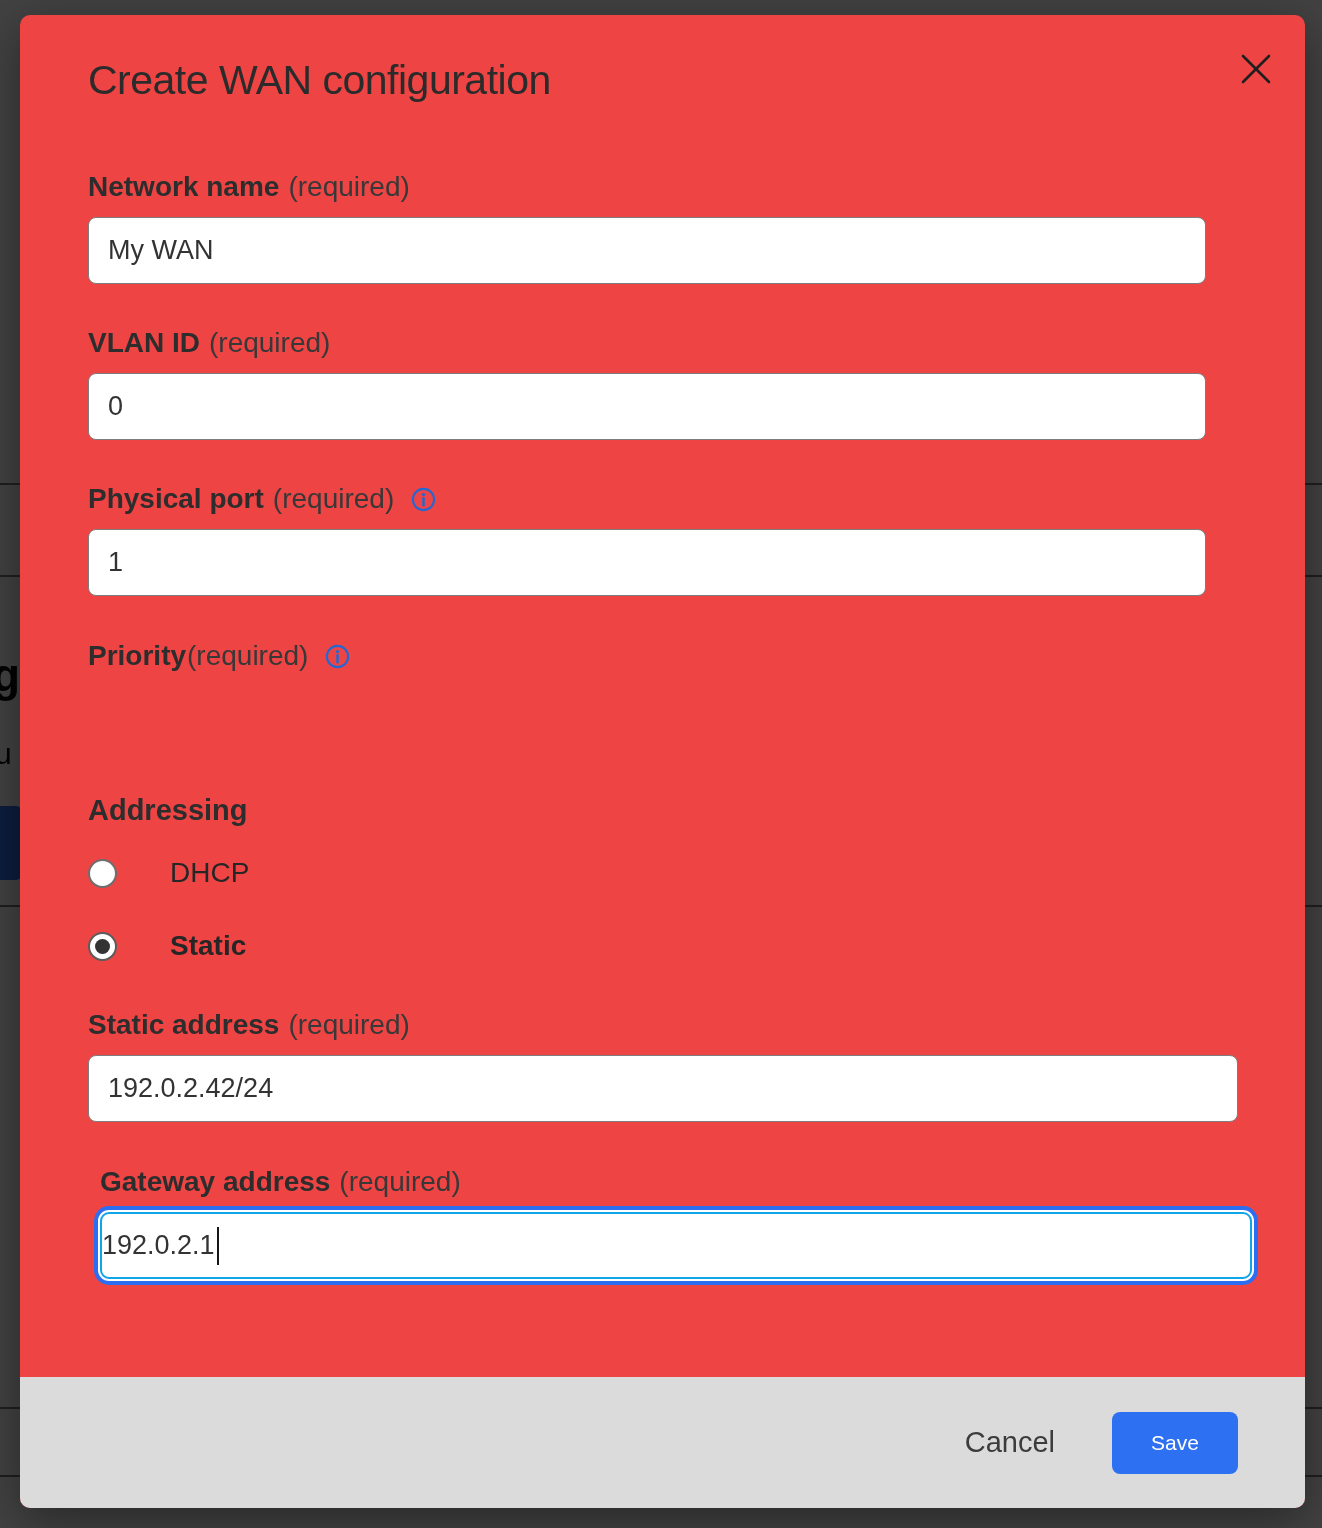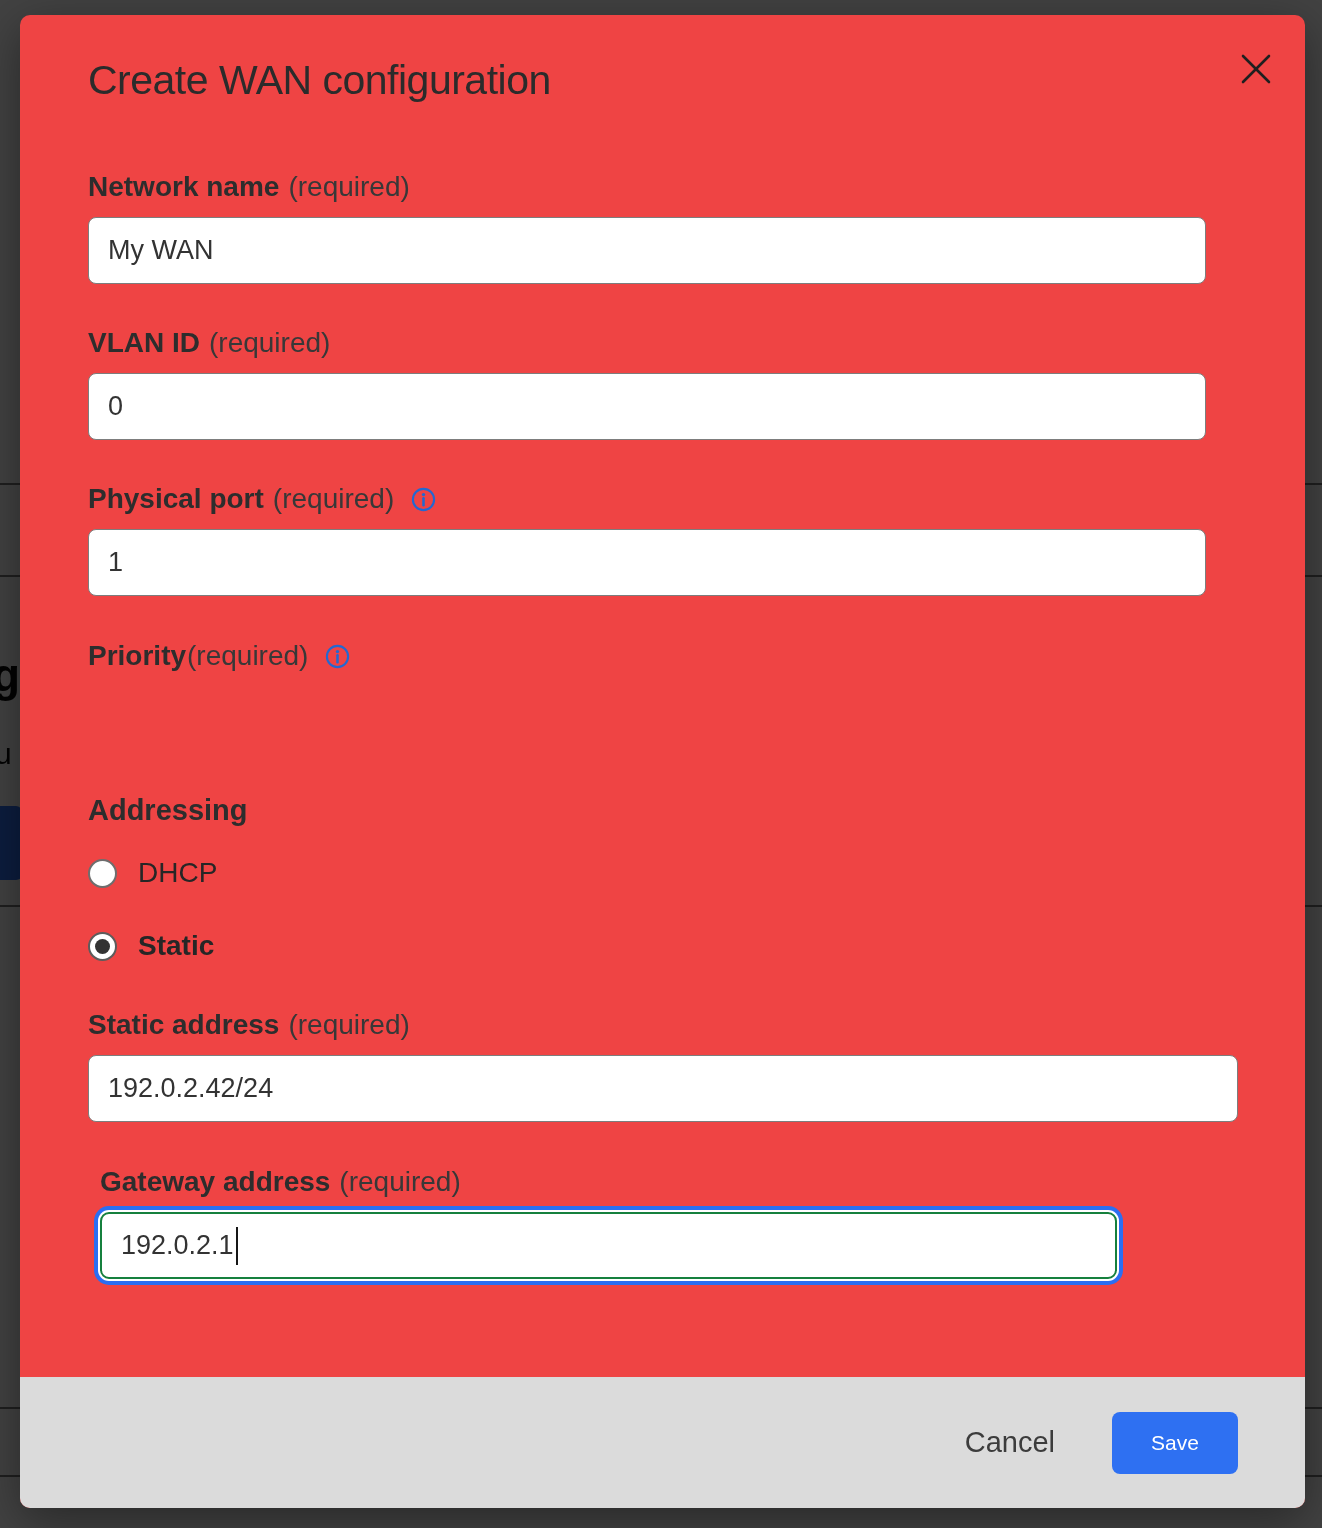--- a/index.html
+++ b/index.html
@@ -48,30 +48,30 @@
   .info-wrap { margin-left: 17px; display: inline-flex; align-items: center; cursor: pointer; }
 
   .ti {
     display: block; height: 67px; border: 1.5px solid #7d7d7d; border-radius: 8px;
     background: #fff; font-family: "Liberation Sans", sans-serif;
     font-size: 27px; color: #333333; padding: 0 0 0 19px; outline: none;
   }
   .w-a { width: 1118px; } .w-b { width: 1150px; }
 
   .fake-input {
-    display: flex; align-items: center; width: 1017px; height: 67px;
-    border: 2px solid #15803d; border-radius: 9px; background: #fff;
+    display: flex; align-items: center; width: 1152px; height: 67px;
+    border: 2px solid #0ea5e9; border-radius: 9px; background: #fff;
     box-shadow: 0 0 0 2px #ffffff, 0 0 0 6px #2b6ef2;
-    font-size: 27px; color: #333333; padding-left: 19px;
+    font-size: 27px; color: #333333; 
   }
   .caret { display: inline-block; width: 2px; height: 38px; background: #161616; margin-left: 2px; }
 
   
   .addr-heading { position: absolute; left: 68px; top: 779px; font-size: 29px; font-weight: 700; color: #2d2d2d; }
-  .radio-row { position: absolute; left: 68px; display: flex; align-items: center; gap: 21px; cursor: pointer; }
+  .radio-row { position: absolute; left: 68px; display: flex; align-items: center; gap: 53px; cursor: pointer; }
   .r0 { top: 842px; } .r1 { top: 915px; }
   .radio {
     width: 29px; height: 29px; border-radius: 50%export;
     border-radius: 50%; border: 2.5px solid #6e6e6e; background: #fff;
     display: flex; align-items: center; justify-content: center; flex: none;
   }
   .radio.checked { border-color: #5c5c5c; }
   .radio .dot { width: 15px; height: 15px; border-radius: 50%; background: #333333; }
   .radio-label { font-size: 28px; color: #262626; }
   .radio-label.bold { font-weight: 700; }

